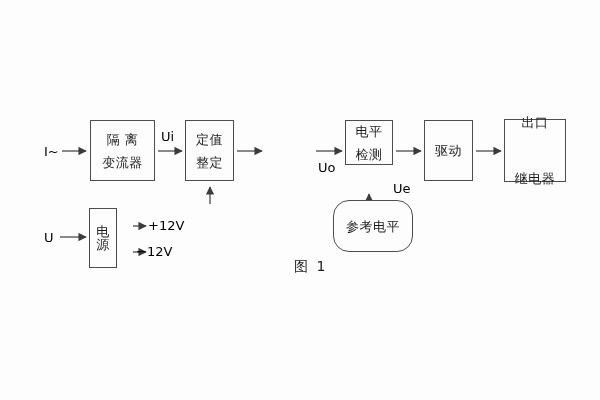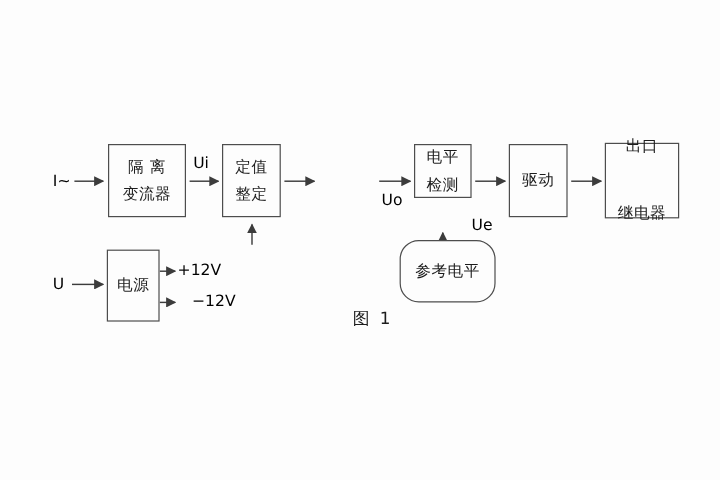--- a/index.html
+++ b/index.html
@@ -59,32 +59,32 @@
     stroke-width: 1.2;
   }
 
   
   #blk-isolation  { left: 90px;  top: 120px; width: 65px; height: 61px; }
   #blk-setting    { left: 185px; top: 120px; width: 49px; height: 61px; }
   #blk-rectifier  { left: 265px; top: 120px; width: 48px; height: 61px; }
   #blk-level      { left: 345px; top: 120px; width: 48px; height: 45px; }
   #blk-drive      { left: 424px; top: 120px; width: 49px; height: 61px; }
   #blk-output     { left: 504px; top: 119px; width: 62px; height: 63px; gap: 43px; }
-  #blk-power      { left: 89px;  top: 208px; width: 44px; height: 60px; }
+  #blk-power      { left: 89px;  top: 208px; width: 28px; height: 60px; }
   #blk-ratio      { left: 185px; top: 208px; width: 50px; height: 60px; }
   #blk-reference  { left: 333px; top: 200px; width: 80px; height: 52px; border-radius: 16px; }
 
   
   #lbl-i   { left: 44px;  top: 145px; }
   #lbl-u   { left: 44px;  top: 231px; }
   #lbl-ui  { left: 161px; top: 130px; }
   #lbl-uo  { left: 318px; top: 130px; margin-top: 31px; }
   #lbl-ue  { left: 377px; top: 182px; margin-left: 16px; }
   #lbl-p12 { left: 148px; top: 219px; }
-  #lbl-n12 { left: 160px; top: 245px; }
+  #lbl-n12 { left: 136px; top: 245px; }
   #fig-caption { left: 294px; top: 247px; }
 </style>
 </head>
 <body>
 
 <div class="canvas">
 
   <svg class="wires" viewBox="0 0 600 400">
     <defs>
       <marker id="arrow" viewBox="0 0 10 10" refX="9" refY="5" markerWidth="7" markerHeight="7" orient="auto-start-reverse">

